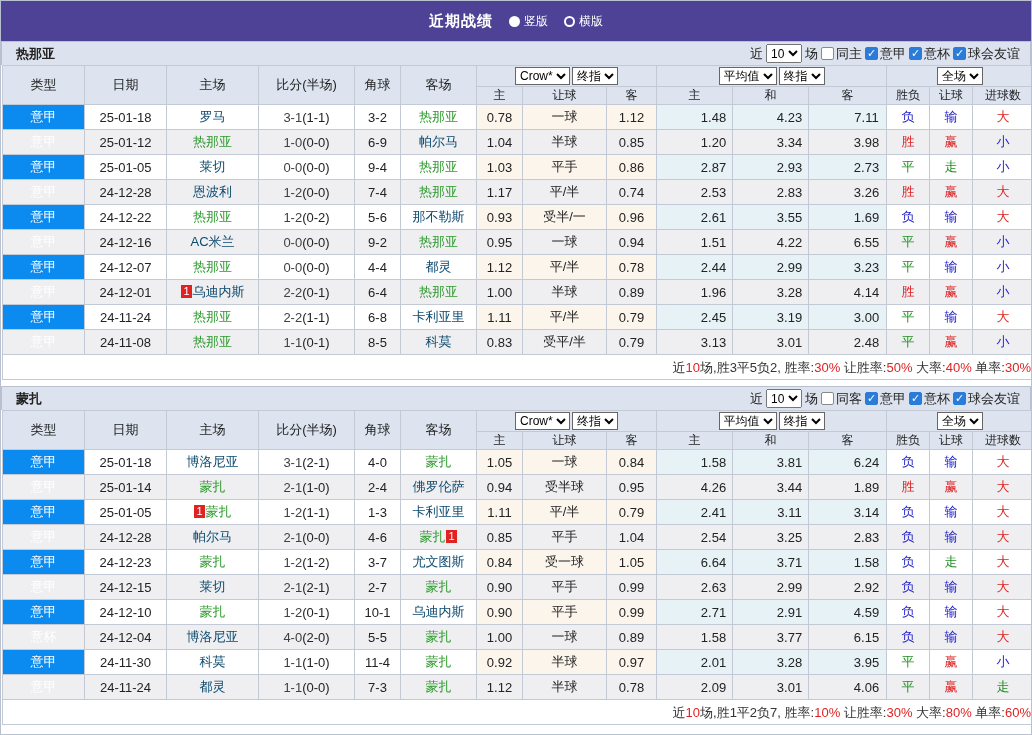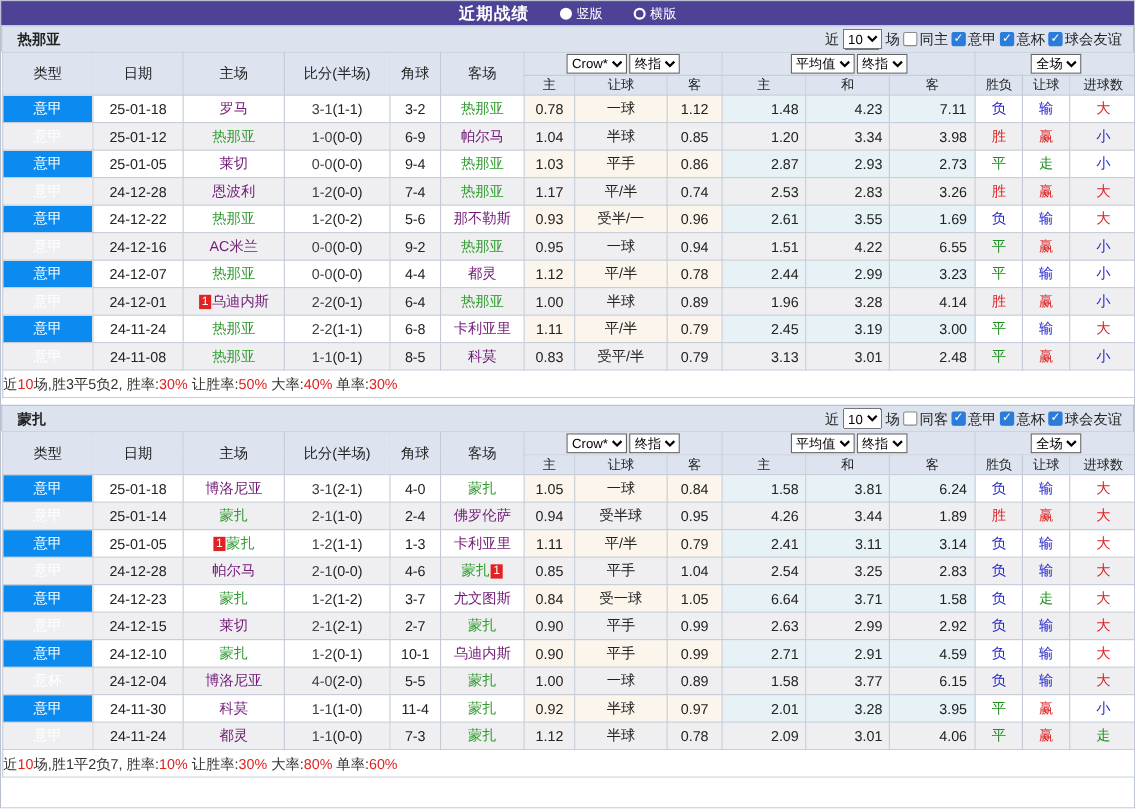--- a/index.html
+++ b/index.html
@@ -1,21 +1,21 @@
 <!DOCTYPE html>
 <html><head>
 <meta charset="utf-8">
 <style>
   * { box-sizing: border-box; }
   html,body { margin:0; padding:0; background:#fff; }
   body { font-family:"Liberation Sans","DejaVu Sans",sans-serif; }
   .page { width:1032px; height:735px; background:#fff; border:1px solid #b9c0cf; overflow:hidden; }
 
   
-  .title-bar { height:22px; background:#4d4296; display:flex; align-items:center; justify-content:center; gap:28px; color:#fff; }
+  .title-bar { height:40px; background:#4d4296; display:flex; align-items:center; justify-content:center; gap:16px; color:#fff; }
   .title-bar .title { font-size:15px; font-weight:bold; letter-spacing:1px; }
   .radio-label { display:inline-flex; align-items:center; gap:4px; font-size:12px; cursor:pointer; }
   .radio-dot { width:11px; height:11px; border-radius:50%; background:#fff; }
   .radio-ring { width:11px; height:11px; border-radius:50%; border:2px solid #fff; background:transparent; }
 
   
   .team-row { height:24px; background:#dde3ee; border:1px solid #b9c0cf; border-bottom:none;
               display:flex; align-items:center; justify-content:space-between; padding:0 10px 0 14px; }
   .team-name { font-size:13px; font-weight:bold; color:#222; }
   .filters { display:flex; align-items:center; gap:3px; font-size:13px; color:#222; }
@@ -31,29 +31,29 @@
   thead th { background:#dde4f0; font-weight:normal; font-size:13px; color:#222; }
   .hdr-top th { height:21px; }
   .hdr-sub th { height:17px; font-size:12px; }
   .grp select { font-size:12px; height:18px; margin:0 1px; border:1px solid #666; background:#fff; }
   tbody td { height:25px; font-size:13px; color:#222; background:#fff; }
   tbody tr:nth-child(even) td { background:#efeff2; }
   tbody td.cream { background:#fcf5ec; }
   tbody td.avgcol { background:#e7f2f7;padding-left:38px; }
   tbody td.type-league { background:#0b8bf0; color:#fff; }
   tbody td.type-cup { background:#3b3cee; color:#fff; }
-  .tname { color:#701a75; }
+  .tname { color:#0c4a6e; }
   .tname.green { color:#2e9b2e; }
   .ft { color:#404040; }
   .ht { color:#222; }
   .badge { display:inline-block; background:#e02222; color:#fff; font-size:11px; line-height:13px; padding:0 2px; margin:0 1px; vertical-align:1px; }
   .res-r { color:#dd2222; }
   .res-g { color:#1f8f1f; }
   .res-b { color:#2323cc; }
-  .summary { width:1030px; margin-left:1px; height:25px; line-height:25px; text-align:left; font-size:13px; color:#333;
+  .summary { width:1030px; margin-left:1px; height:25px; line-height:25px; text-align:right; font-size:13px; color:#333;
              border:1px solid #c3cad6; border-top:none; background:#fff; }
   .summary .red { color:#e02222; }
   .gap { height:6px; background:#fff; }
 </style>
 </head>
 <body>
 
 <div class="page">
   <div class="title-bar">
     <span class="title">近期战绩</span>

